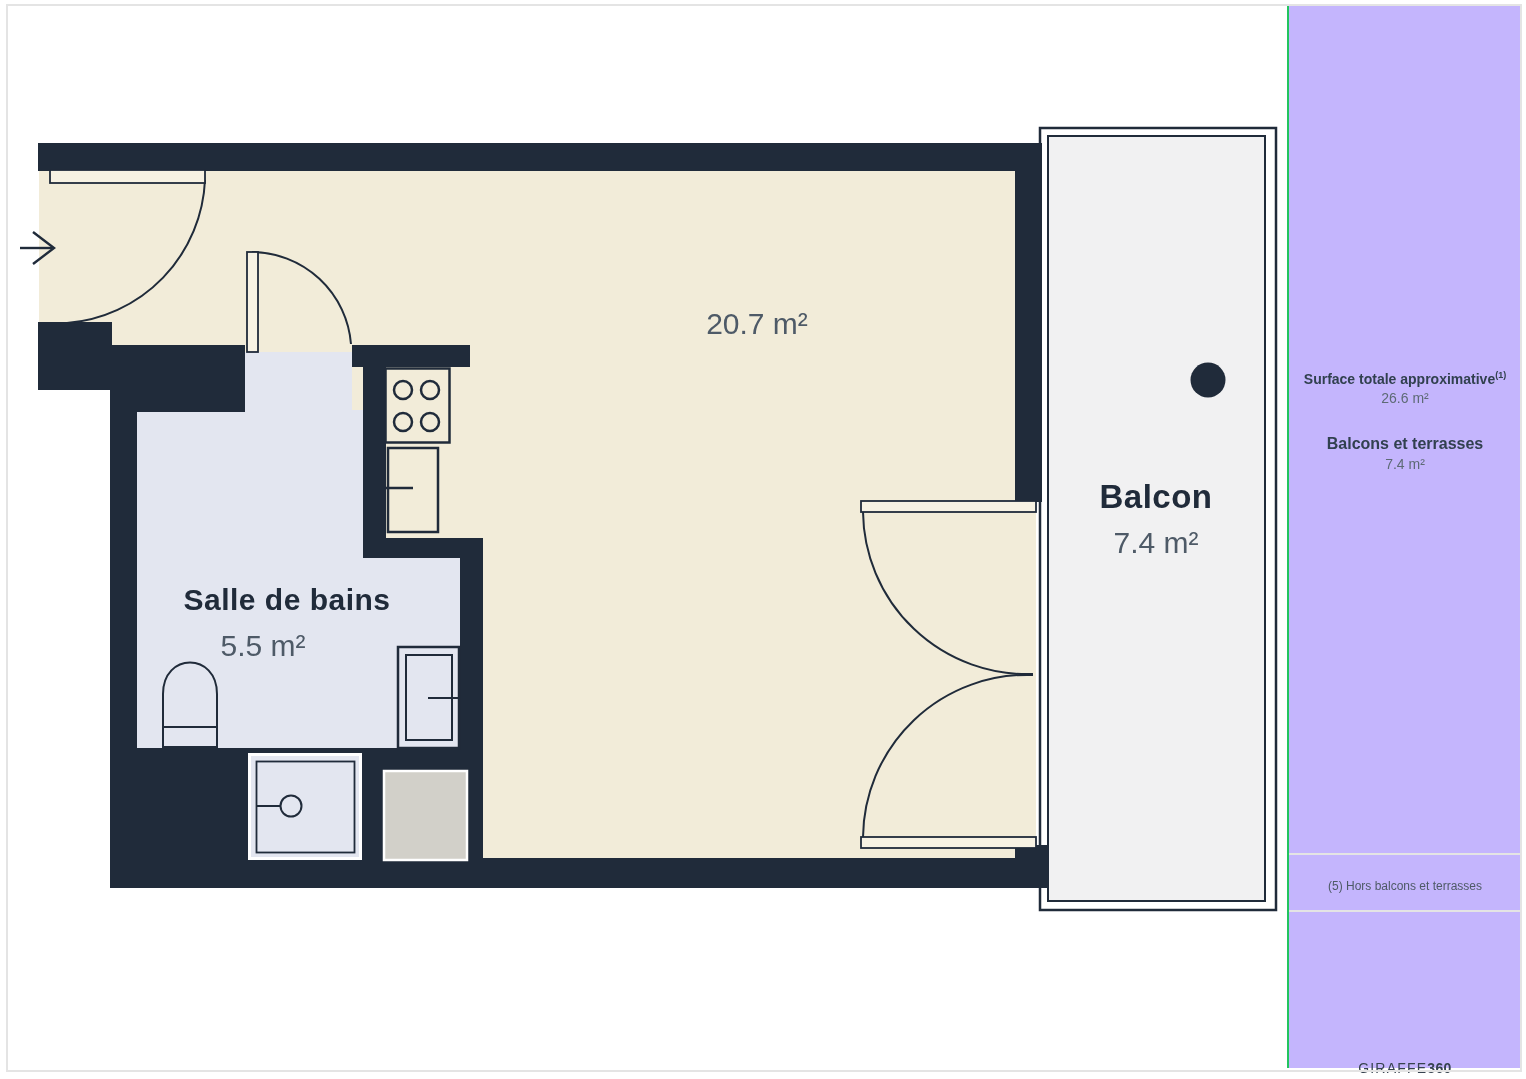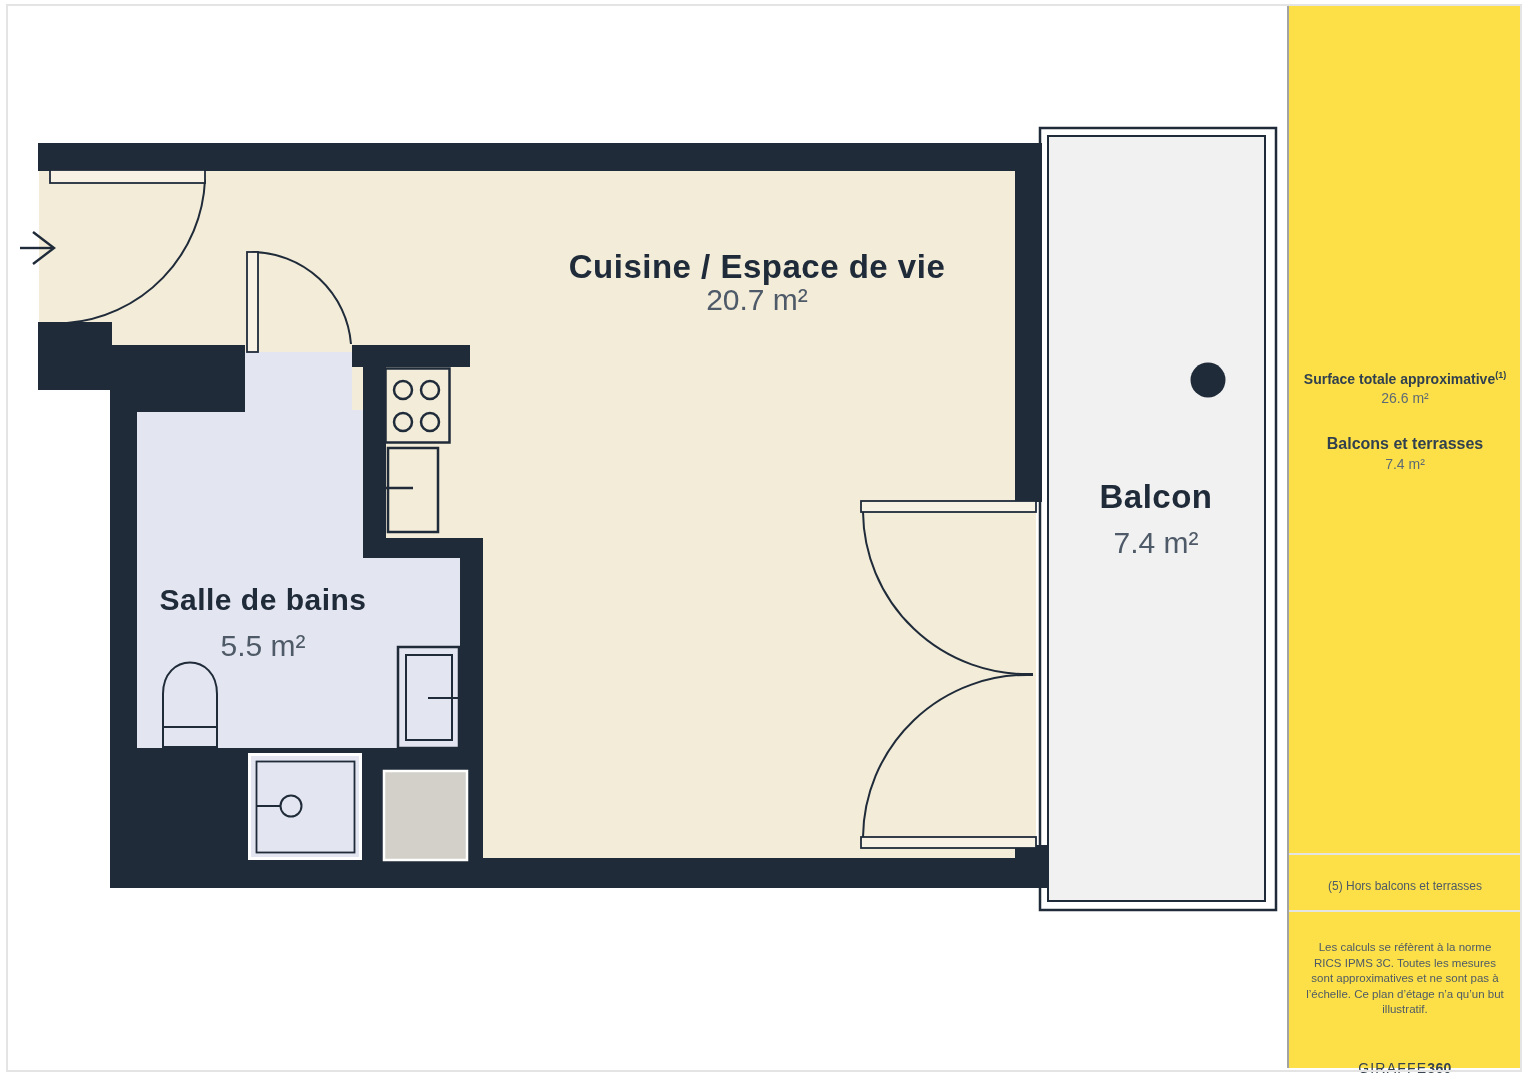--- a/index.html
+++ b/index.html
@@ -7,26 +7,26 @@
        font-family:"Liberation Sans",sans-serif;}
   .stage{position:absolute;inset:0;}
   .frame{position:absolute;left:6px;top:4px;width:1512px;height:1064px;
          border:2px solid #e4e4e4;pointer-events:none;}
   svg.plan{position:absolute;left:0;top:0;}
 
   
   .room-label{position:absolute;transform:translate(-50%,-50%);white-space:nowrap;
               text-align:center;}
   .room-title{font-weight:bold;font-size:33px;color:#202b3a;letter-spacing:.5px;}
-  .room-title.small{font-size:30px;}
+  .room-title.small{font-size:30px;margin-left:24px;}
   .room-area{font-size:30px;color:#4e5a67;}
 
   
   .sidebar{position:absolute;left:1287px;top:4px;width:232px;height:1064px;
-           border-left:2px solid #a3a3a3;background:#fde047;}
+           border-left:2px solid #22c55e;background:#c4b5fd;}
   .sb-text{position:absolute;left:0;width:100%;text-align:center;color:#31404f;}
   .sb-strong{font-weight:bold;font-size:14px;}
   .sb-strong-sm{font-weight:bold;font-size:16px;}
   .sb-value{font-size:14px;color:#5d6a75;font-weight:normal;}
   .sb-note{font-size:12px;color:#4e5a66;}
   .sb-divider{position:absolute;left:0;width:100%;height:0;border-top:2px solid #e4e4e4;}
   .sb-paragraph{position:absolute;left:16px;width:200px;text-align:center;
                 font-size:11.5px;line-height:15.5px;color:#4e5a66;}
   .sb-logo{position:absolute;left:0;width:100%;text-align:center;font-size:14px;
            color:#37434f;letter-spacing:1.2px;margin-top:28px;}
@@ -115,41 +115,39 @@
     </g>
 
     <g fill="none" stroke="#202b3a" stroke-width="2.4">
       <path d="M20,248 H52"></path>
       <path d="M33,232 L54,248 L33,264"></path>
     </g>
 
     <circle cx="1208" cy="380" r="17.5" fill="#202b3a"></circle>
   </svg>
 
-  <div class="room-label room-title" style="left:757px;top:267px">Cuisine / Espace de vie</div>
-  <div class="room-label room-area" style="left:757px;top:300px">20.7 m²</div>
+  <div class="room-label room-area" style="left:757px;top:324px">20.7 m²</div>
 
   <div class="room-label room-title small" style="left:263px;top:600px">Salle de bains</div>
   <div class="room-label room-area" style="left:263px;top:646px">5.5 m²</div>
 
   <div class="room-label room-title" style="left:1156px;top:497px">Balcon</div>
   <div class="room-label room-area" style="left:1156px;top:543px">7.4 m²</div>
 
   <aside class="sidebar">
     <div class="sb-text sb-strong" style="top:366px">
       <span>Surface totale approximative</span><sup>(1)</sup>
     </div>
     <div class="sb-text sb-value" style="top:386px">26.6 m²</div>
     <div class="sb-text sb-strong-sm" style="top:431px">Balcons et terrasses</div>
     <div class="sb-text sb-value" style="top:452px">7.4 m²</div>
 
     <div class="sb-divider" style="top:849px"></div>
     <div class="sb-text sb-note" style="top:875px">(5) Hors balcons et terrasses</div>
     <div class="sb-divider" style="top:906px"></div>
 
-    <div class="sb-paragraph" style="top:936px">Les calculs se réfèrent à la norme RICS IPMS 3C. Toutes les mesures sont approximatives et ne sont pas à l’échelle. Ce plan d’étage n’a qu’un but illustratif.</div>
     <div class="sb-logo" style="top:1028px">
       <span>GIRAFFE</span><b>360</b>
     </div>
   </aside>
 
   <div class="frame"></div>
 </div>
 
 </body></html>

